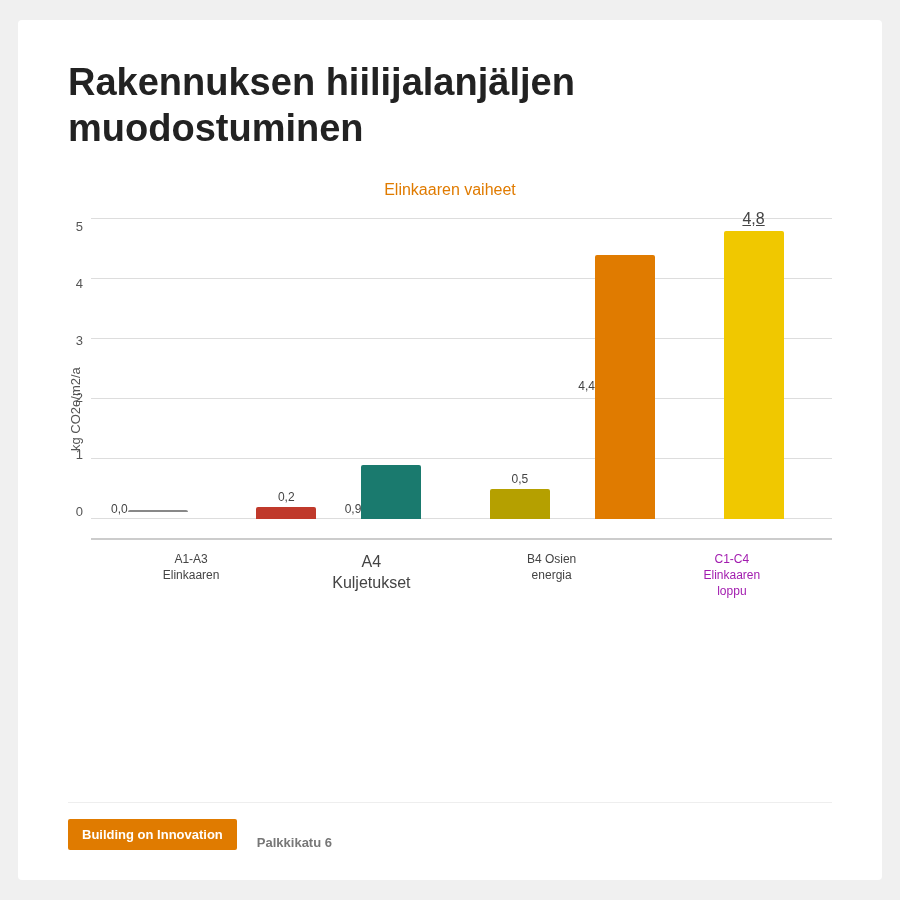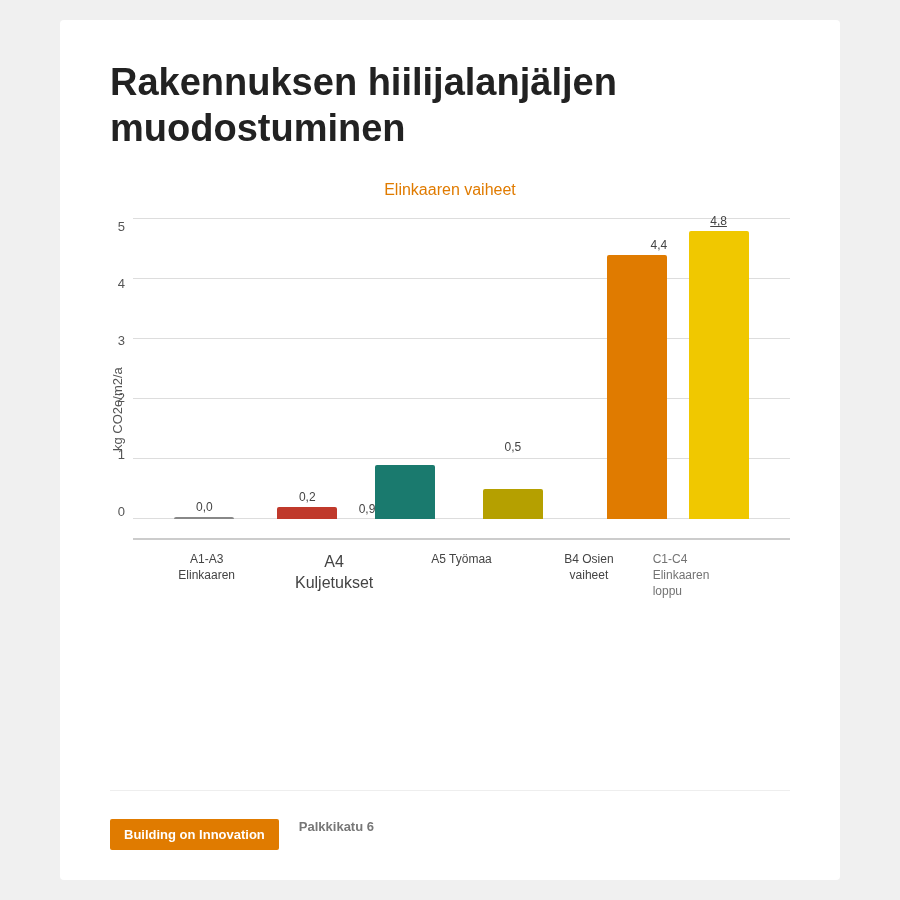--- a/index.html
+++ b/index.html
@@ -6,21 +6,21 @@
     body {
       background: #f0f0f0;
       display: flex;
       justify-content: center;
       align-items: center;
       min-height: 100vh;
       font-family: 'Segoe UI', Arial, sans-serif;
     }
     .card {
       background: #fff;
-      width: 780px;
+      width: 864px;
       min-height: 860px;
       border-radius: 4px;
       padding: 40px 50px 30px 50px;
       position: relative;
       display: flex;
       flex-direction: column;
     }
     .main-title {
       font-size: 38px;
       font-weight: 700;
@@ -71,24 +71,24 @@
       flex: 1;
       position: relative;
     }
     .x-axis-labels {
       display: flex;
       justify-content: space-around;
       padding: 6px 10px 0 10px;
     }
     .footer {
       display: flex;
-      align-items: flex-start;
+      align-items: flex-end;
       margin-top: 20px;
       border-top: 1px solid #eee;
-      padding-top: 28px;
+      padding-top: 16px;
     }
     .brand-badge {
       background: #e07b00;
       color: #fff;
       font-weight: 700;
       font-size: 13px;
       padding: 8px 14px;
       border-radius: 2px;
       white-space: nowrap;
     }
@@ -129,65 +129,62 @@
                 <div style="font-size: 13px; color: rgb(85, 85, 85); text-align: right; padding-right: 4px;">4</div>
                 <div style="font-size: 13px; color: rgb(85, 85, 85); text-align: right; padding-right: 4px;">5</div>
               </div>
               <div style="position: absolute; left: 0px; right: 0px; bottom: 0%; border-top: 1px solid rgb(221, 221, 221);"></div>
               <div style="position: absolute; left: 0px; right: 0px; bottom: 20%; border-top: 1px solid rgb(221, 221, 221);"></div>
               <div style="position: absolute; left: 0px; right: 0px; bottom: 40%; border-top: 1px solid rgb(221, 221, 221);"></div>
               <div style="position: absolute; left: 0px; right: 0px; bottom: 60%; border-top: 1px solid rgb(221, 221, 221);"></div>
               <div style="position: absolute; left: 0px; right: 0px; bottom: 80%; border-top: 1px solid rgb(221, 221, 221);"></div>
               <div style="position: absolute; left: 0px; right: 0px; bottom: 100%; border-top: 1px solid rgb(221, 221, 221);"></div>
               <div style="position: absolute; inset: 0px; display: flex; align-items: flex-end; justify-content: space-around; padding: 0px 20px;">
-                <div style="display: flex; flex-direction: column; align-items: center; flex: 1 1 0%;">
+                <div style="display: flex; flex-direction: row; align-items: center; flex: 1 1 0%;">
                   <div style="font-size: 12px; color: rgb(68, 68, 68); margin-bottom: 3px;">0,0</div>
                   <div style="width: 60px; height: 2px; background: rgb(136, 136, 136); border-radius: 2px 2px 0px 0px;"></div>
                 </div>
                 <div style="display: flex; flex-direction: column; align-items: center; flex: 1 1 0%;">
                   <div style="font-size: 12px; color: rgb(68, 68, 68); margin-bottom: 3px;">0,2</div>
                   <div style="width: 60px; height: 12px; background: rgb(192, 57, 43); border-radius: 2px 2px 0px 0px;"></div>
                 </div>
                 <div style="display: flex; flex-direction: row; align-items: flex-end; flex: 1 1 0%;">
                   <div style="font-size: 12px; color: rgb(68, 68, 68); margin-bottom: 3px;">0,9</div>
                   <div style="width: 60px; height: 54px; background: rgb(26, 122, 110); border-radius: 2px 2px 0px 0px;"></div>
                 </div>
-                <div style="display: flex; flex-direction: column; align-items: center; flex: 1 1 0%; gap: 32px;">
+                <div style="display: flex; flex-direction: column; align-items: center; flex: 1 1 0%;">
                   <div style="font-size: 12px; color: rgb(68, 68, 68); margin-bottom: 3px;">0,5</div>
                   <div style="width: 60px; height: 30px; background: rgb(181, 160, 0); border-radius: 2px 2px 0px 0px;"></div>
                 </div>
-                <div style="display: flex; flex-direction: column; align-items: flex-end; flex: 1 1 0%;">
+                <div style="display: flex; flex-direction: row; align-items: center; flex: 1 1 0%;">
                   <div style="font-size: 12px; color: rgb(68, 68, 68); margin-bottom: 3px;">4,4</div>
                   <div style="width: 60px; height: 264px; background: rgb(224, 123, 0); border-radius: 2px 2px 0px 0px;"></div>
                 </div>
                 <div style="display: flex; flex-direction: column; align-items: center; flex: 1 1 0%;">
-                  <div style="font-size: 12px; color: rgb(68, 68, 68); margin-bottom: 3px; text-decoration: underline;">4,8</div>
+                  <div style="font-size: 16px; color: rgb(68, 68, 68); margin-bottom: 3px; text-decoration: underline;">4,8</div>
                   <div style="width: 60px; height: 288px; background: rgb(240, 200, 0); border-radius: 2px 2px 0px 0px;"></div>
                 </div>
               </div>
             </div>
         </div>
         <div class="x-axis-line"></div>
         <div class="x-axis-labels" id="xLabels">
         <div style="flex: 1 1 0%; text-align: center; font-size: 12px; color: rgb(68, 68, 68); line-height: 1.3; padding-top: 6px;">
               <div>A1-A3</div>
               <div>Elinkaaren</div>
             </div>
             <div style="flex: 1 1 0%; text-align: center; font-size: 16px; color: rgb(68, 68, 68); line-height: 1.3; padding-top: 6px;">
               <div>A4</div>
               <div>Kuljetukset</div>
             </div>
             <div style="flex: 1 1 0%; text-align: center; font-size: 12px; color: rgb(68, 68, 68); line-height: 1.3; padding-top: 6px;">
-              <div>A5 Työmaa</div>
+              <div>B4 Osien</div>
+              <div>energia</div>
             </div>
-            <div style="flex: 1 1 0%; text-align: center; font-size: 12px; color: rgb(68, 68, 68); line-height: 1.3; padding-top: 6px;">
-              <div>B4 Osien</div>
-              <div>vaiheet</div>
-            </div>
-            <div style="flex: 1 1 0%; font-size: 12px; color: #737373; line-height: 1.3; padding-top: 6px;">
+            <div style="flex: 1 1 0%; text-align: center; font-size: 12px; color: #a21caf; line-height: 1.3; padding-top: 6px;">
               <div>C1-C4</div>
               <div>Elinkaaren</div>
               <div>loppu</div>
             </div>
           </div>
       </div>
     </div>
   </div>
 
   <div class="footer">

